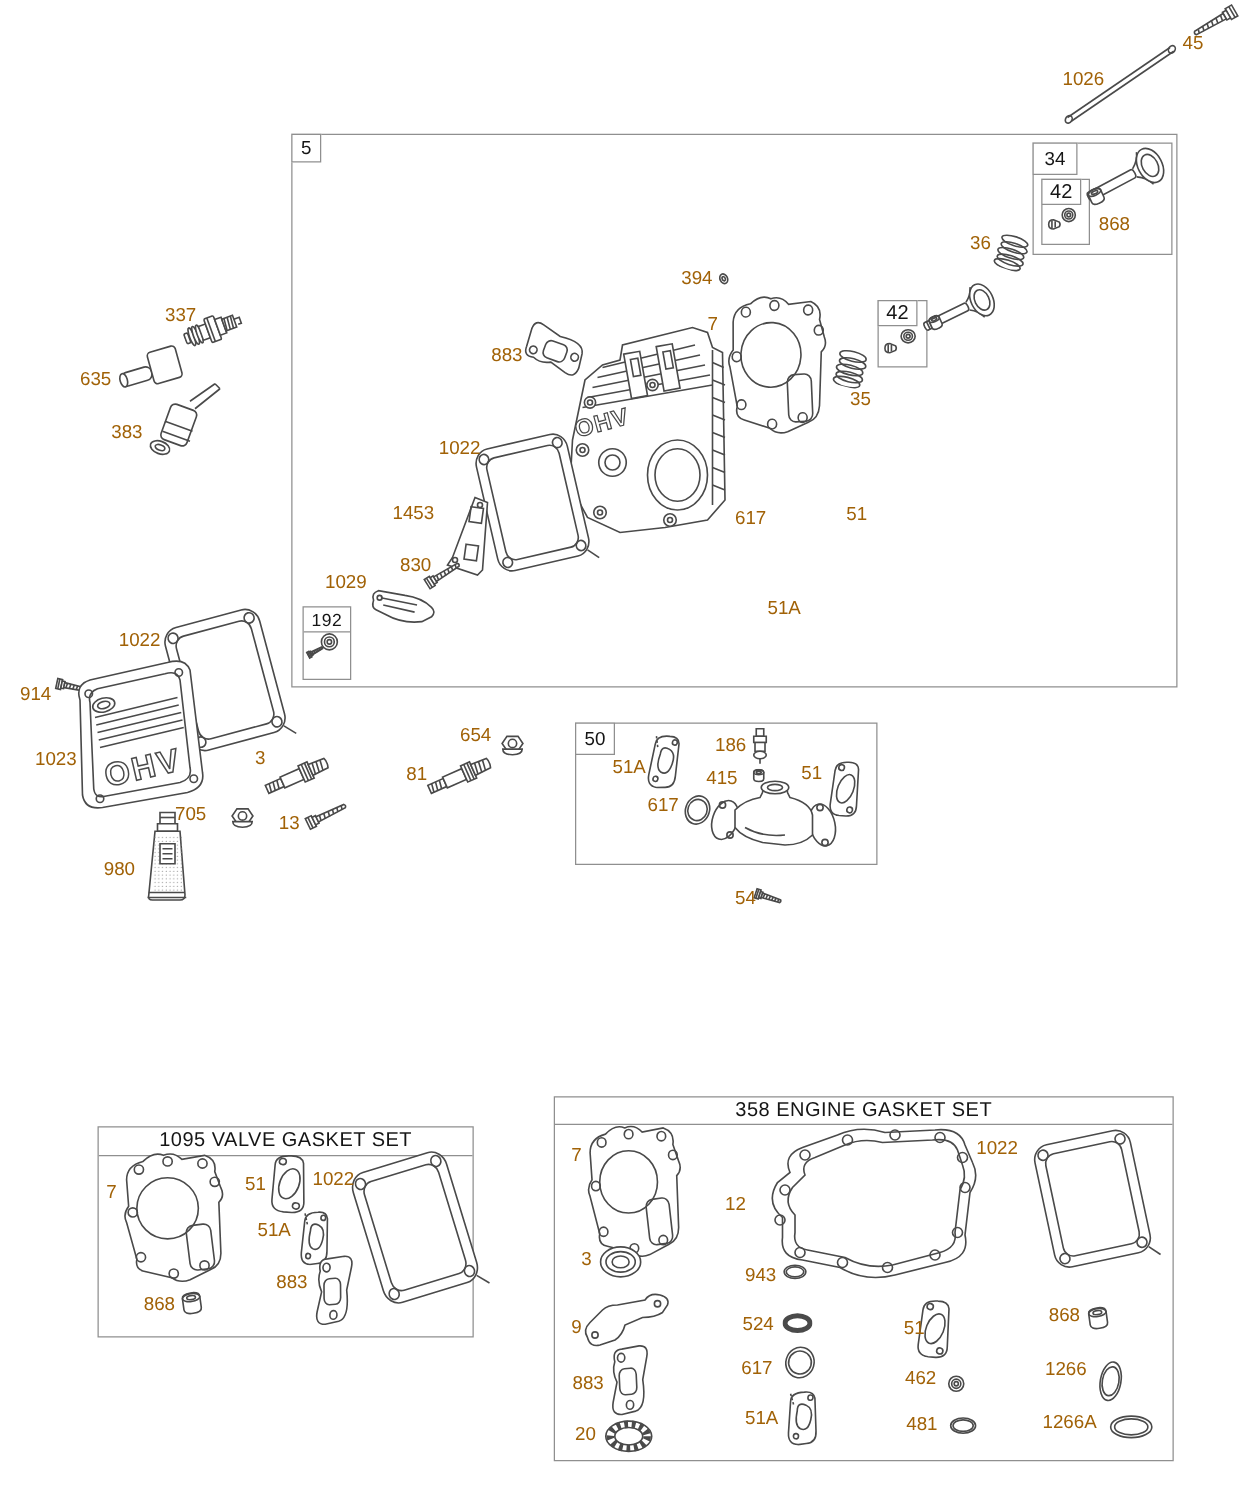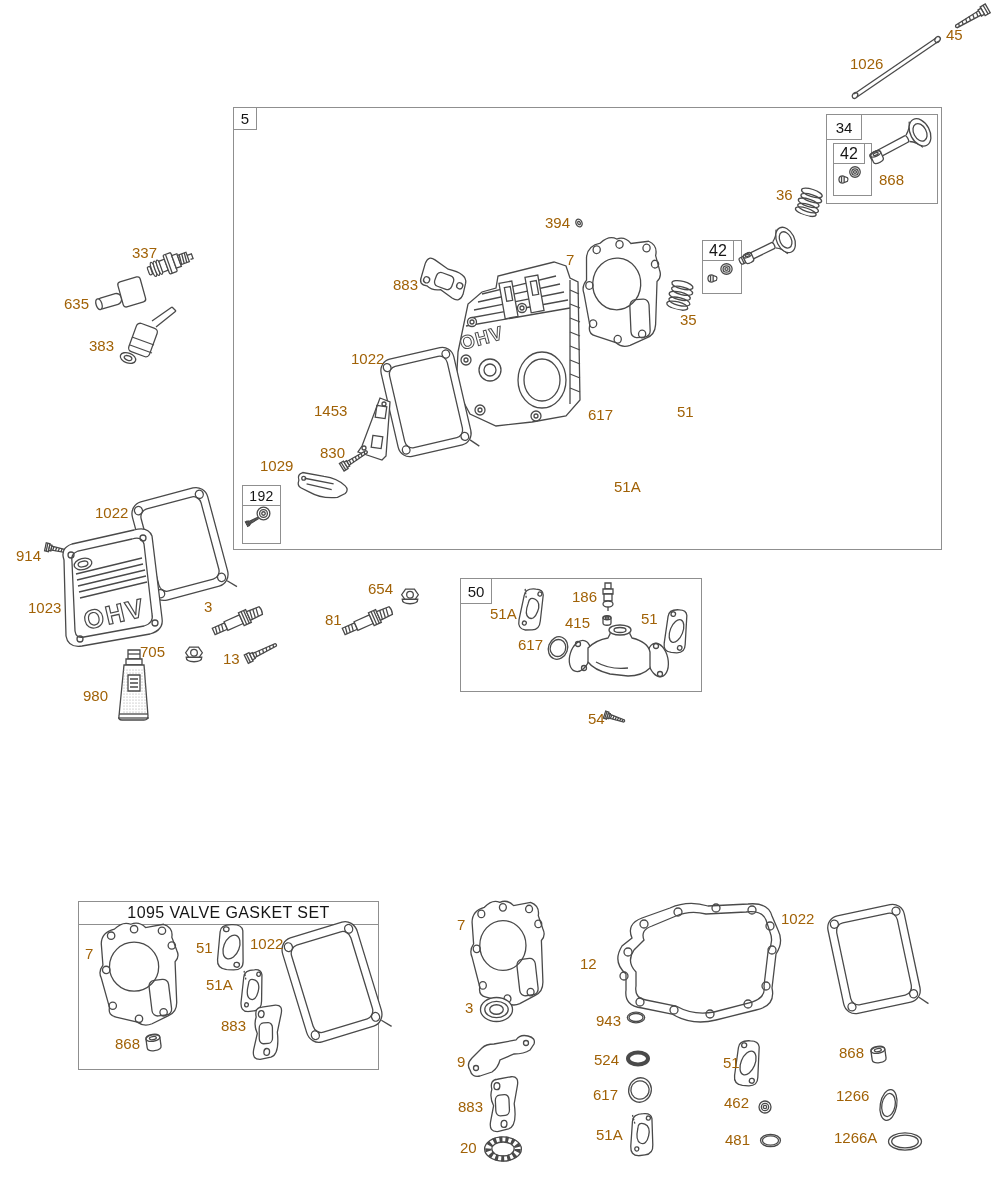--- a/index.html
+++ b/index.html
@@ -162,20 +162,23 @@
   <div class="chip sm" style="width:30px;height:19px">42</div>
 </div>
 <div class="gbox" style="left:242px;top:485px;width:37px;height:57px">
   <div class="band" style="height:19px;font-size:14px">192</div>
 </div>
 <div class="gbox" style="left:460px;top:578px;width:240px;height:112px">
   <div class="chip" style="width:30px;height:24px">50</div>
 </div>
 <div class="gbox" style="left:78px;top:901px;width:299px;height:167px">
   <div class="band" style="height:22px">1095 VALVE GASKET SET</div>
+</div>
+<div class="gbox" style="left:443px;top:877px;width:494px;height:290px">
+  <div class="band" style="height:21px">358 ENGINE GASKET SET</div>
 </div>
 
 <svg class="part" style="left:950px;top:10px;width:42px;height:16px;transform:rotate(150deg)">
       <use href="#sym-bolt" width="100%" height="100%"></use>
     </svg>
 <svg class="part" viewBox="0 0 96 72" preserveAspectRatio="none" style="left:848px;top:30px;width:96px;height:72px">
   <path d="M6,64 L88,8"></path>
       <path d="M9,67 L91,11"></path>
   <ellipse cx="7" cy="65.5" rx="2.5" ry="3.2" transform="rotate(35 7 65.5)"></ellipse>
   <ellipse cx="89.5" cy="9.5" rx="2.5" ry="3.2" transform="rotate(35 89.5 9.5)"></ellipse>

